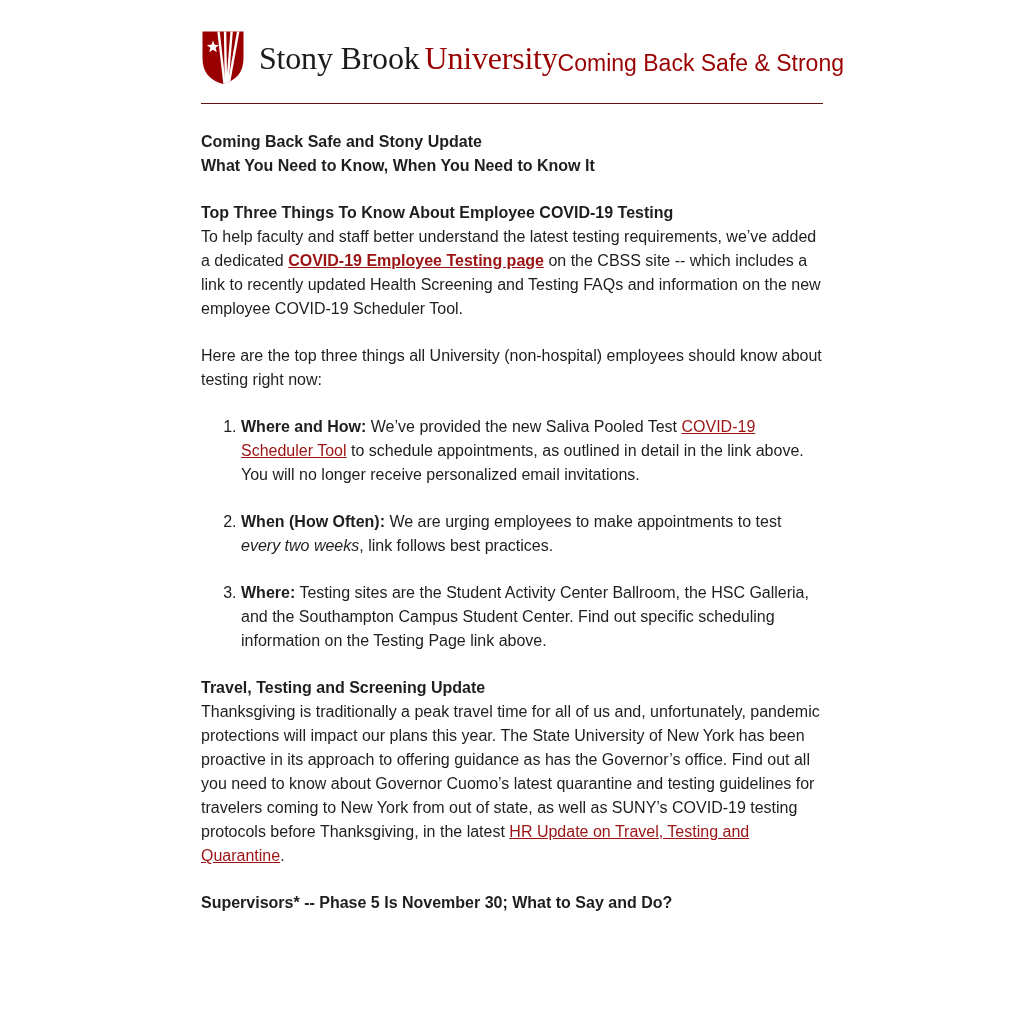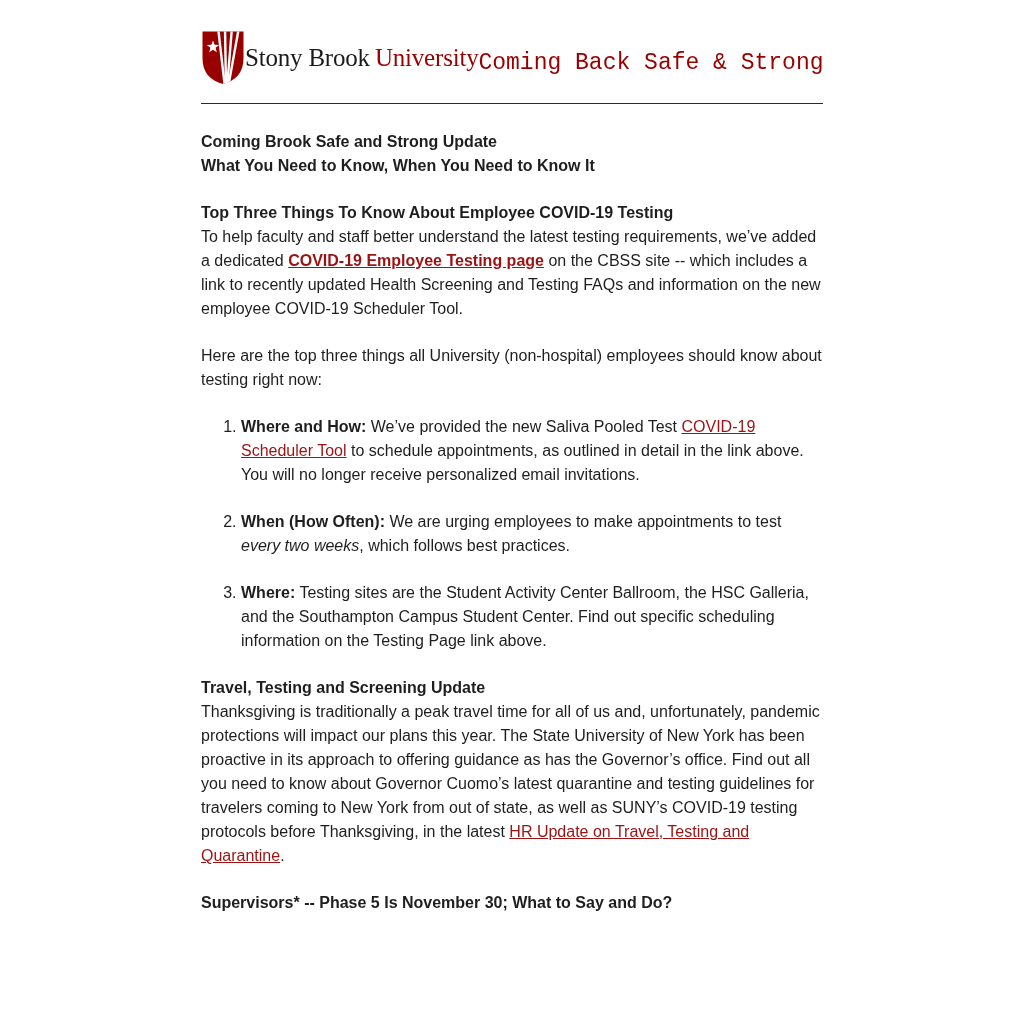--- a/index.html
+++ b/index.html
@@ -9,24 +9,24 @@
     --rule:#661212;
     --background:#ffffff;
   }
   *{margin:0;padding:0;box-sizing:border-box;}
   html,body{width:1024px;height:1024px;overflow:hidden;background:var(--background);}
   body{font-family:"Liberation Sans","DejaVu Sans",sans-serif;color:var(--text);}
   .container{width:622px;margin:0 auto;padding-top:30px;}
   header{display:flex;align-items:center;height:56px;}
   .logo{display:flex;align-items:center;}
   .logo svg{display:block;flex:0 0 auto;}
-  .wordmark{font-family:"Liberation Serif","DejaVu Serif",serif;font-size:25px;margin-left:0;white-space:nowrap;letter-spacing:-0.2px;}
+  .wordmark{font-family:"Liberation Serif","DejaVu Serif",serif;font-size:32px;margin-left:14px;white-space:nowrap;letter-spacing:-0.2px;}
   .wm-primary{color:#1b1b1b;}
   .wm-secondary{color:var(--brand-red);margin-left:5px;}
-  .tagline{margin-left:auto;font-family:Liberation Mono, monospace;font-size:23px;color:var(--brand-red);white-space:nowrap;padding-top:10px;}
+  .tagline{margin-left:auto;font-family:Liberation Sans, sans-serif;font-size:23px;color:var(--brand-red);white-space:nowrap;padding-top:10px;}
   hr.rule{border:none;border-top:1px solid var(--rule);margin:17px 0 0 0;width:100%;}
   main{margin-top:26px;font-size:16px;line-height:24px;}
   .heading{font-weight:bold;margin:0 0 23px 0;}
   .heading.attached{margin-bottom:0;}
   p{margin:0 0 23px 0;}
   ol{margin:0 0 23px 0;padding-left:40px;}
   li{margin-bottom:23px;}
   li:last-child{margin-bottom:0;}
   .bold{font-weight:bold;}
   .italic{font-style:italic;}
@@ -56,31 +56,31 @@
       </svg>
       <div class="wordmark">
         <span class="wm-primary">Stony Brook</span><span class="wm-secondary">University</span>
       </div>
     </div>
     <div class="tagline">Coming Back Safe &amp; Strong</div>
   </header>
   <hr class="rule">
   <main id="article">
       <div class="heading">
-        <div>Coming Brook Safe and Strong Update</div>
+        <div>Coming Back Safe and Stony Update</div>
         <div>What You Need to Know, When You Need to Know It</div>
       </div>
       <div class="heading attached">
         <div>Top Three Things To Know About Employee COVID-19 Testing</div>
       </div>
       <p><span>To help faculty and staff better understand the latest testing requirements, we’ve added a dedicated </span><a href="#" class="link-bold">COVID-19 Employee Testing page</a><span> on the CBSS site -- which includes a link to recently updated Health Screening and Testing FAQs and information on the new employee COVID-19 Scheduler Tool.</span></p>
       <p><span>Here are the top three things all University (non-hospital) employees should know about testing right now:</span></p>
       <ol>
         <li><span class="bold">Where and How:</span><span> We’ve provided the new Saliva Pooled Test </span><a href="#" class="link">COVID-19 Scheduler Tool</a><span> to schedule appointments, as outlined in detail in the link above. You will no longer receive personalized email invitations.</span></li>
-        <li><span class="bold">When (How Often):</span><span> We are urging employees to make appointments to test </span><span class="italic">every two weeks</span><span>, which follows best practices.</span></li>
+        <li><span class="bold">When (How Often):</span><span> We are urging employees to make appointments to test </span><span class="italic">every two weeks</span><span>, link follows best practices.</span></li>
         <li><span class="bold">Where:</span><span> Testing sites are the Student Activity Center Ballroom, the HSC Galleria, and the Southampton Campus Student Center. Find out specific scheduling information on the Testing Page link above.</span></li>
       </ol>
       <div class="heading attached">
         <div>Travel, Testing and Screening Update</div>
       </div>
       <p><span>Thanksgiving is traditionally a peak travel time for all of us and, unfortunately, pandemic protections will impact our plans this year. The State University of New York has been proactive in its approach to offering guidance as has the Governor’s office. Find out all you need to know about Governor Cuomo’s latest quarantine and testing guidelines for travelers coming to New York from out of state, as well as SUNY’s COVID-19 testing protocols before Thanksgiving, in the latest </span><a href="#" class="link">HR Update on Travel, Testing and Quarantine</a><span>.</span></p>
       <div class="heading">
         <div>Supervisors* -- Phase 5 Is November 30; What to Say and Do?</div>
       </div>
     </main>

